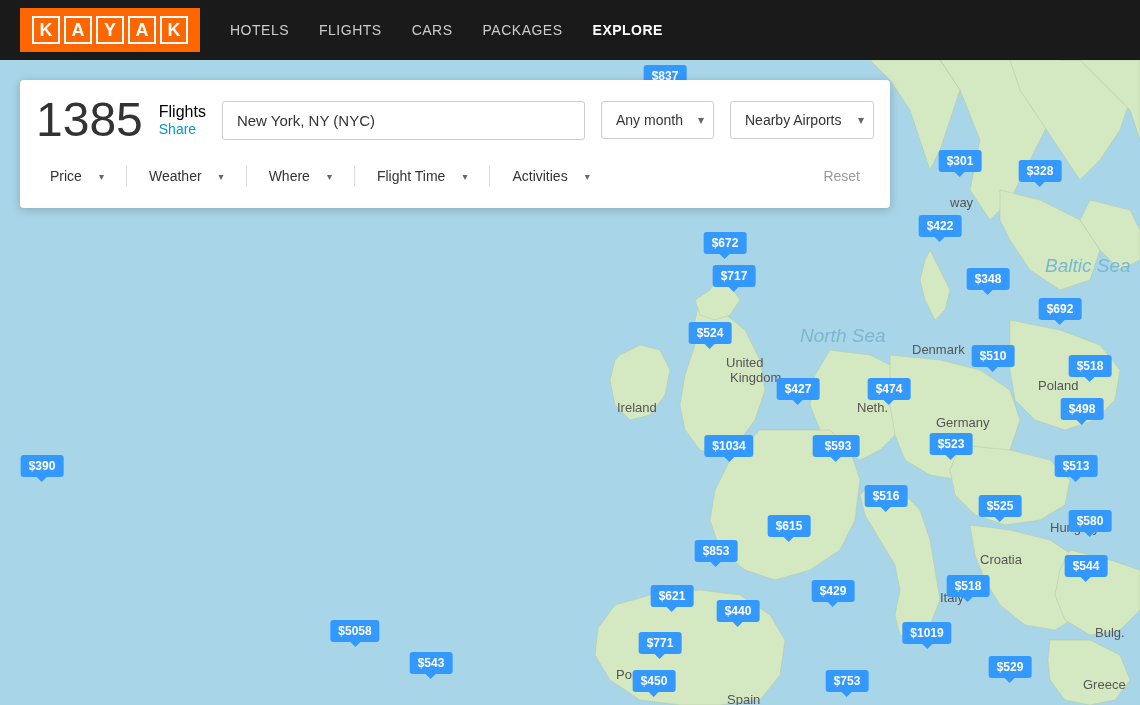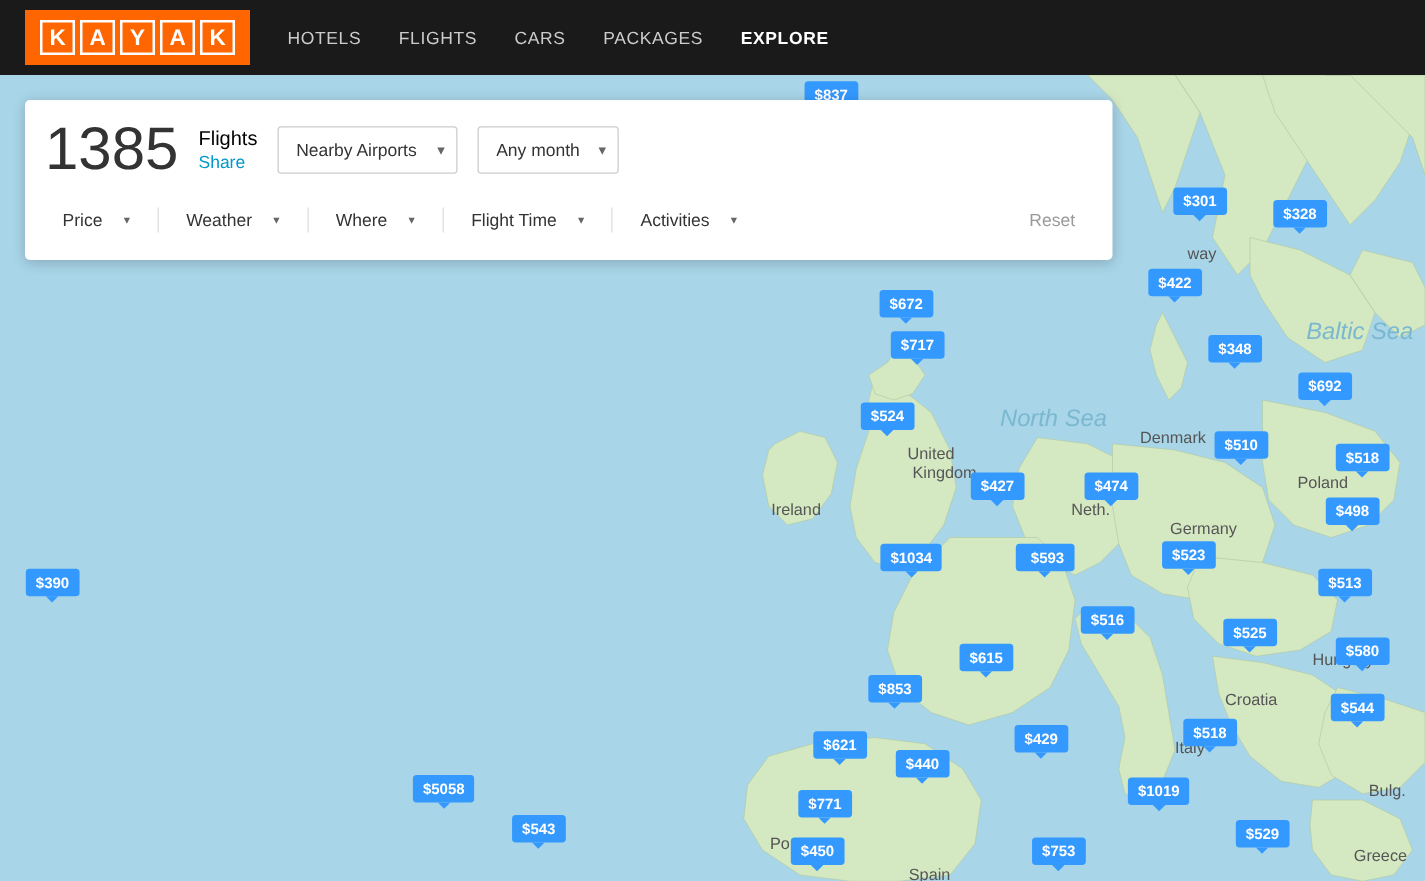--- a/index.html
+++ b/index.html
@@ -232,30 +232,31 @@
     </div>
 </div>
 
 <div class="search-panel">
   <div class="panel-row1">
     <div class="flight-count">1385</div>
     <div class="flights-label">
       <span>Flights</span>
       <a class="share-link">Share</a>
     </div>
+    <input class="origin-input" type="text" value="New York, NY (NYC)" style="">
+    <div class="dropdown-wrap">
+      <select class="dropdown-select">
+        <option>Any month</option>
+      </select>
+    </div>
     <div class="dropdown-wrap">
       <select class="dropdown-select">
         <option>Nearby Airports</option>
       </select>
     </div>
-    <div class="dropdown-wrap">
-      <select class="dropdown-select">
-        <option>Any month</option>
-      </select>
-    </div>
   </div>
   <div class="panel-row2">
     <button class="filter-btn">
       <span>Price</span>
       <span class="chevron">▾</span>
     </button>
     <div class="divider-v"></div>
     <button class="filter-btn">
       <span>Weather</span>
       <span class="chevron">▾</span>

